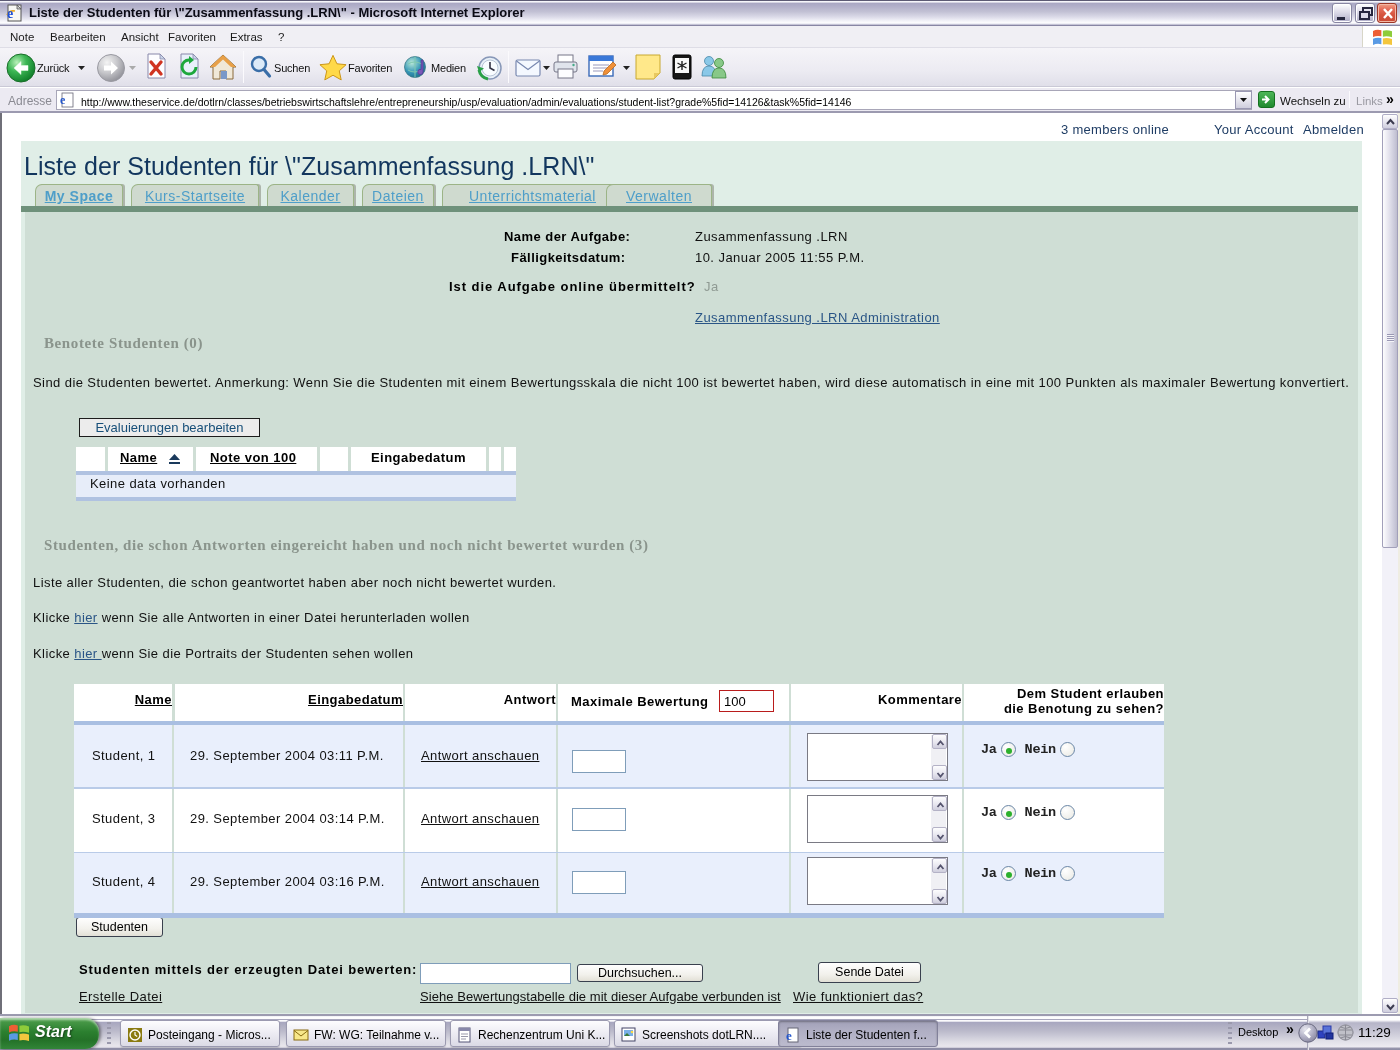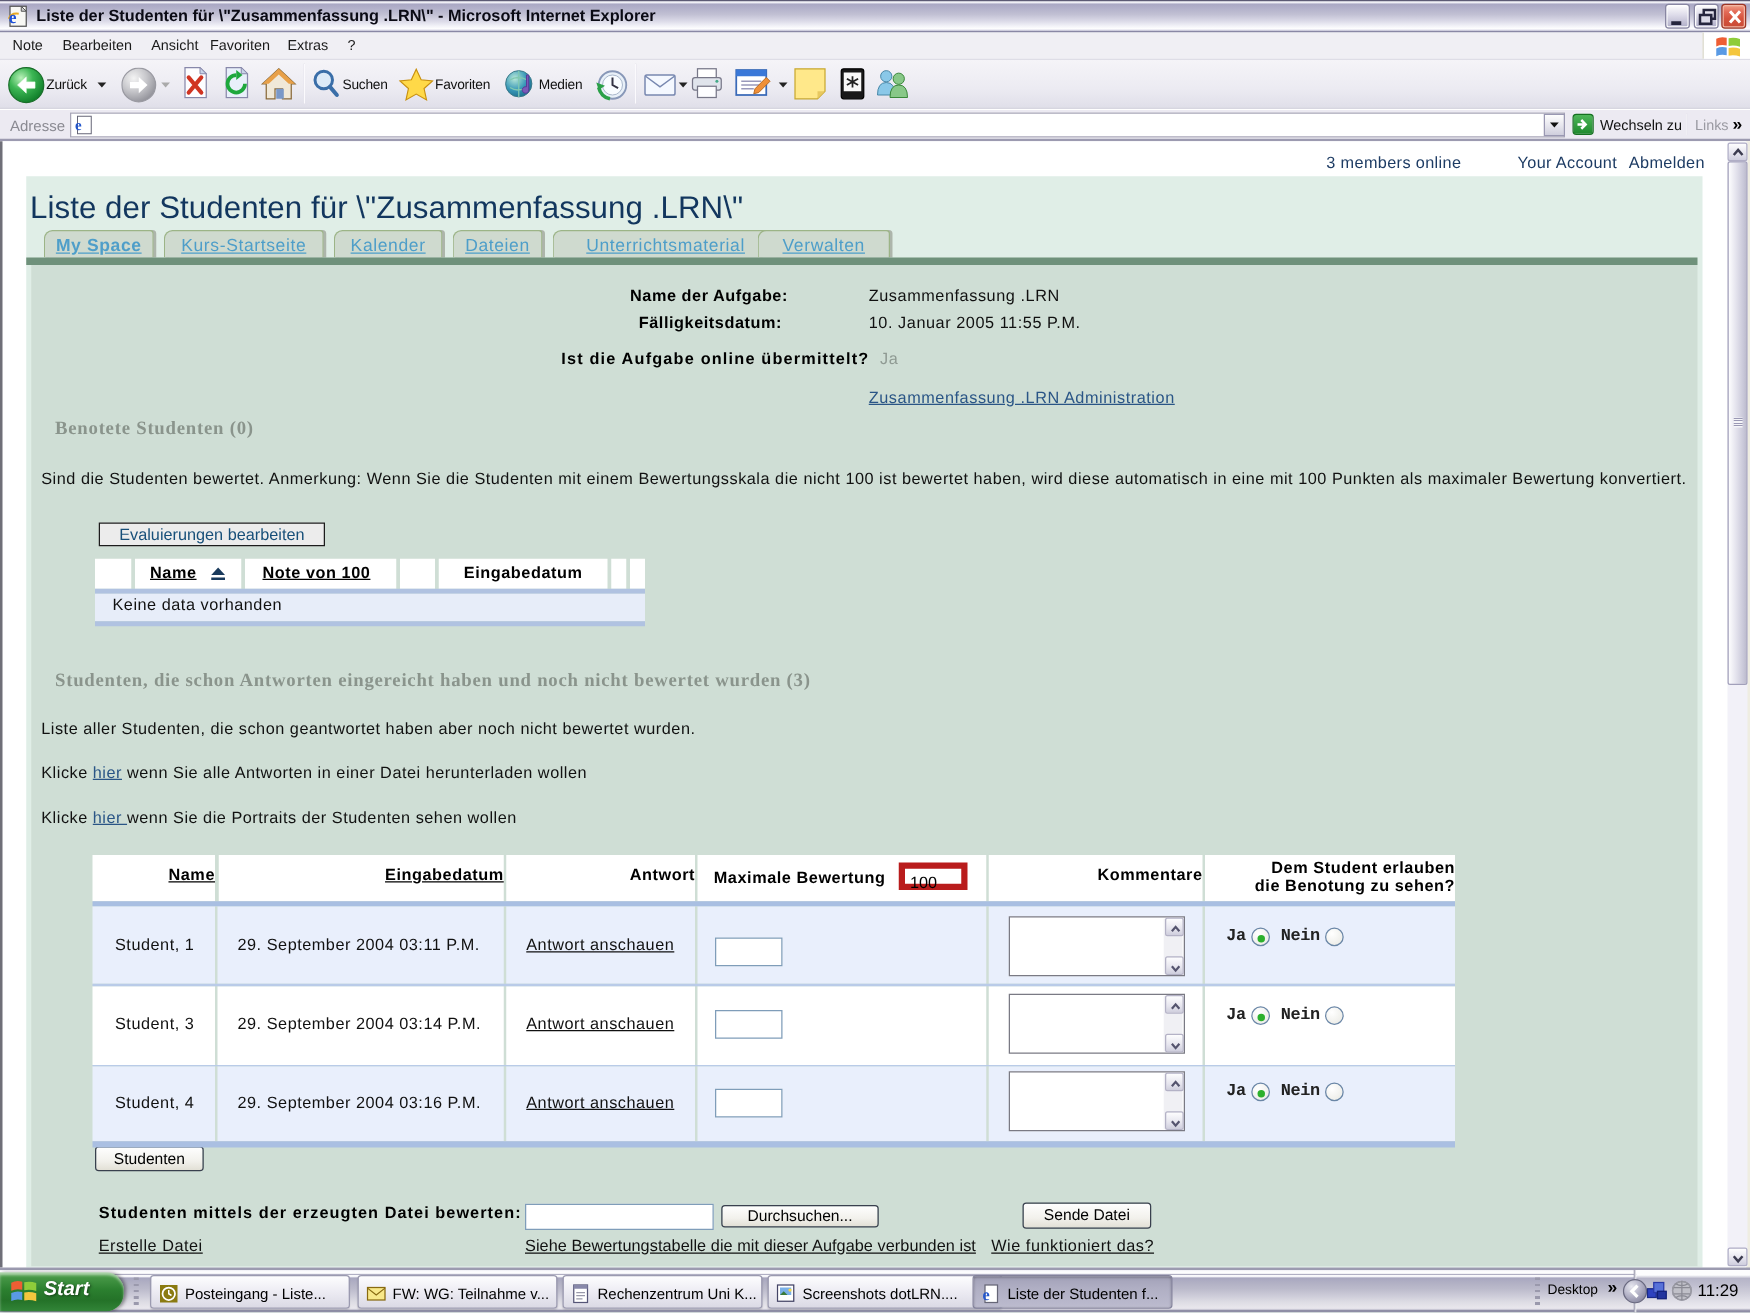--- a/index.html
+++ b/index.html
@@ -269,20 +269,21 @@
   </svg>
 </div>
 
 <div class="abs" id="addrbar">
   <span class="alabel">Adresse</span>
   <div id="addrfield">
     <svg width="15" height="16" viewBox="0 0 15 16" style="position:absolute;left:3px;top:1px">
       <rect x="2" y="1" width="11" height="14" fill="#fff" stroke="#667" stroke-width="0.8"></rect>
       <text x="0" y="12" font-size="12" font-weight="bold" fill="#2255cc" font-family="Liberation Serif">e</text>
     </svg>
+    <span class="url">http://www.theservice.de/dotlrn/classes/betriebswirtschaftslehre/entrepreneurship/usp/evaluation/admin/evaluations/student-list?grade%5fid=14126&amp;task%5fid=14146</span>
   </div>
   <div id="addrdrop"><svg width="15" height="16">
         <path d="M4 6 l3.5 4 l3.5 -4 z" fill="#111"></path>
       </svg></div>
   <div id="gobtn"><svg width="15" height="15">
         <path d="M3 7.5 h6 M6 4 l3.5 3.5 L6 11" stroke="#fff" stroke-width="2" fill="none"></path>
       </svg></div>
   <span id="golabel">Wechseln zu</span>
   <div style="position:absolute;left:1349px;top:3px;width:1px;height:17px;background:#c5c4d2;border-right:1px solid #fbfafd;"></div>
     <span id="linkslabel">Links</span>
@@ -347,21 +348,21 @@
 <div class="abs wcell" style="left:74px;  top:684px; width:98px;  height:37px;"></div>
 <div class="abs wcell" style="left:175px; top:684px; width:228px; height:37px;"></div>
 <div class="abs wcell" style="left:405px; top:684px; width:151px; height:37px;"></div>
 <div class="abs wcell" style="left:558px; top:684px; width:231px; height:37px;"></div>
 <div class="abs wcell" style="left:791px; top:684px; width:171px; height:37px;"></div>
 <div class="abs wcell" style="left:964px; top:684px; width:200px; height:37px;"></div>
 <div class="abs hdrtxt" style="left:74px;  top:692px; width:98px;"><span style="text-decoration:underline">Name</span></div>
 <div class="abs hdrtxt" style="left:175px; top:692px; width:228px;"><span style="text-decoration:underline">Eingabedatum</span></div>
 <div class="abs hdrtxt" style="left:405px; top:692px; width:151px;">Antwort</div>
 <div class="abs hdrtxt" style="left:571px; top:694px;">Maximale Bewertung</div>
-<div class="abs inp" style="left:719px; top:690px; width:55px; height:22px; font-size:13px; padding:3px 0 0 4px; border:5px solid #b91c1c;">100</div>
+<div class="abs inp" style="left:719px; top:690px; width:55px; height:22px; font-size:13px; padding:3px 0 0 4px; border:1px solid #b91c1c;">100</div>
 <div class="abs hdrtxt" style="left:791px; top:692px; width:171px;">Kommentare</div>
 <div class="abs hdrtxt" style="left:964px; top:686px; width:200px;">Dem Student erlauben<br>die Benotung zu sehen?</div>
 <div class="abs" style="left:74px; top:721px; width:1090px; height:4px; background:#a9bfe2; z-index:2;"></div>
 
 <div class="abs" style="left:74px; top:725px; width:1090px; height:62px; background:#e9effc;"></div>
 <div class="abs" style="left:74px; top:787px; width:1090px; height:2px; background:#b9cbe8; z-index:2;"></div>
 <div class="abs" style="left:74px; top:789px; width:1090px; height:63px; background:#fff;"></div>
 <div class="abs" style="left:74px; top:852px; width:1090px; height:1px; background:#b9cbe8; z-index:2;"></div>
 <div class="abs" style="left:74px; top:853px; width:1090px; height:60px; background:#e9effc;"></div>
 <div class="abs" style="left:74px; top:913px; width:1090px; height:5px; background:#aabfe2; z-index:2;"></div>
@@ -465,21 +466,21 @@
     </svg>
     <span>Start</span>
   </div>
   <div class="tgrip" style="left:107px;"></div>
   <div class="tbtn" style="left:120px; width:160px;">
     <svg width="16" height="16" viewBox="0 0 16 16">
         <rect x="1" y="1" width="14" height="14" fill="#8a7a10"></rect>
         <circle cx="8" cy="8" r="5" fill="none" stroke="#fff" stroke-width="1.4"></circle>
         <path d="M8 5 v3 l2.2 1.4" stroke="#fff" stroke-width="1.2" fill="none"></path>
       </svg>
-    <span>Posteingang - Liste...</span>
+    <span>Posteingang - Micros...</span>
   </div>
   <div class="tbtn" style="left:286px; width:160px;">
     <svg width="16" height="16" viewBox="0 0 16 16">
         <rect x="1" y="3" width="14" height="10" fill="#f8e88a" stroke="#886a10"></rect>
         <path d="M1 3.5 L8 9 L15 3.5" fill="none" stroke="#886a10"></path>
       </svg>
     <span>FW: WG: Teilnahme v...</span>
   </div>
   <div class="tbtn" style="left:450px; width:160px;">
     <svg width="16" height="16" viewBox="0 0 16 16">

